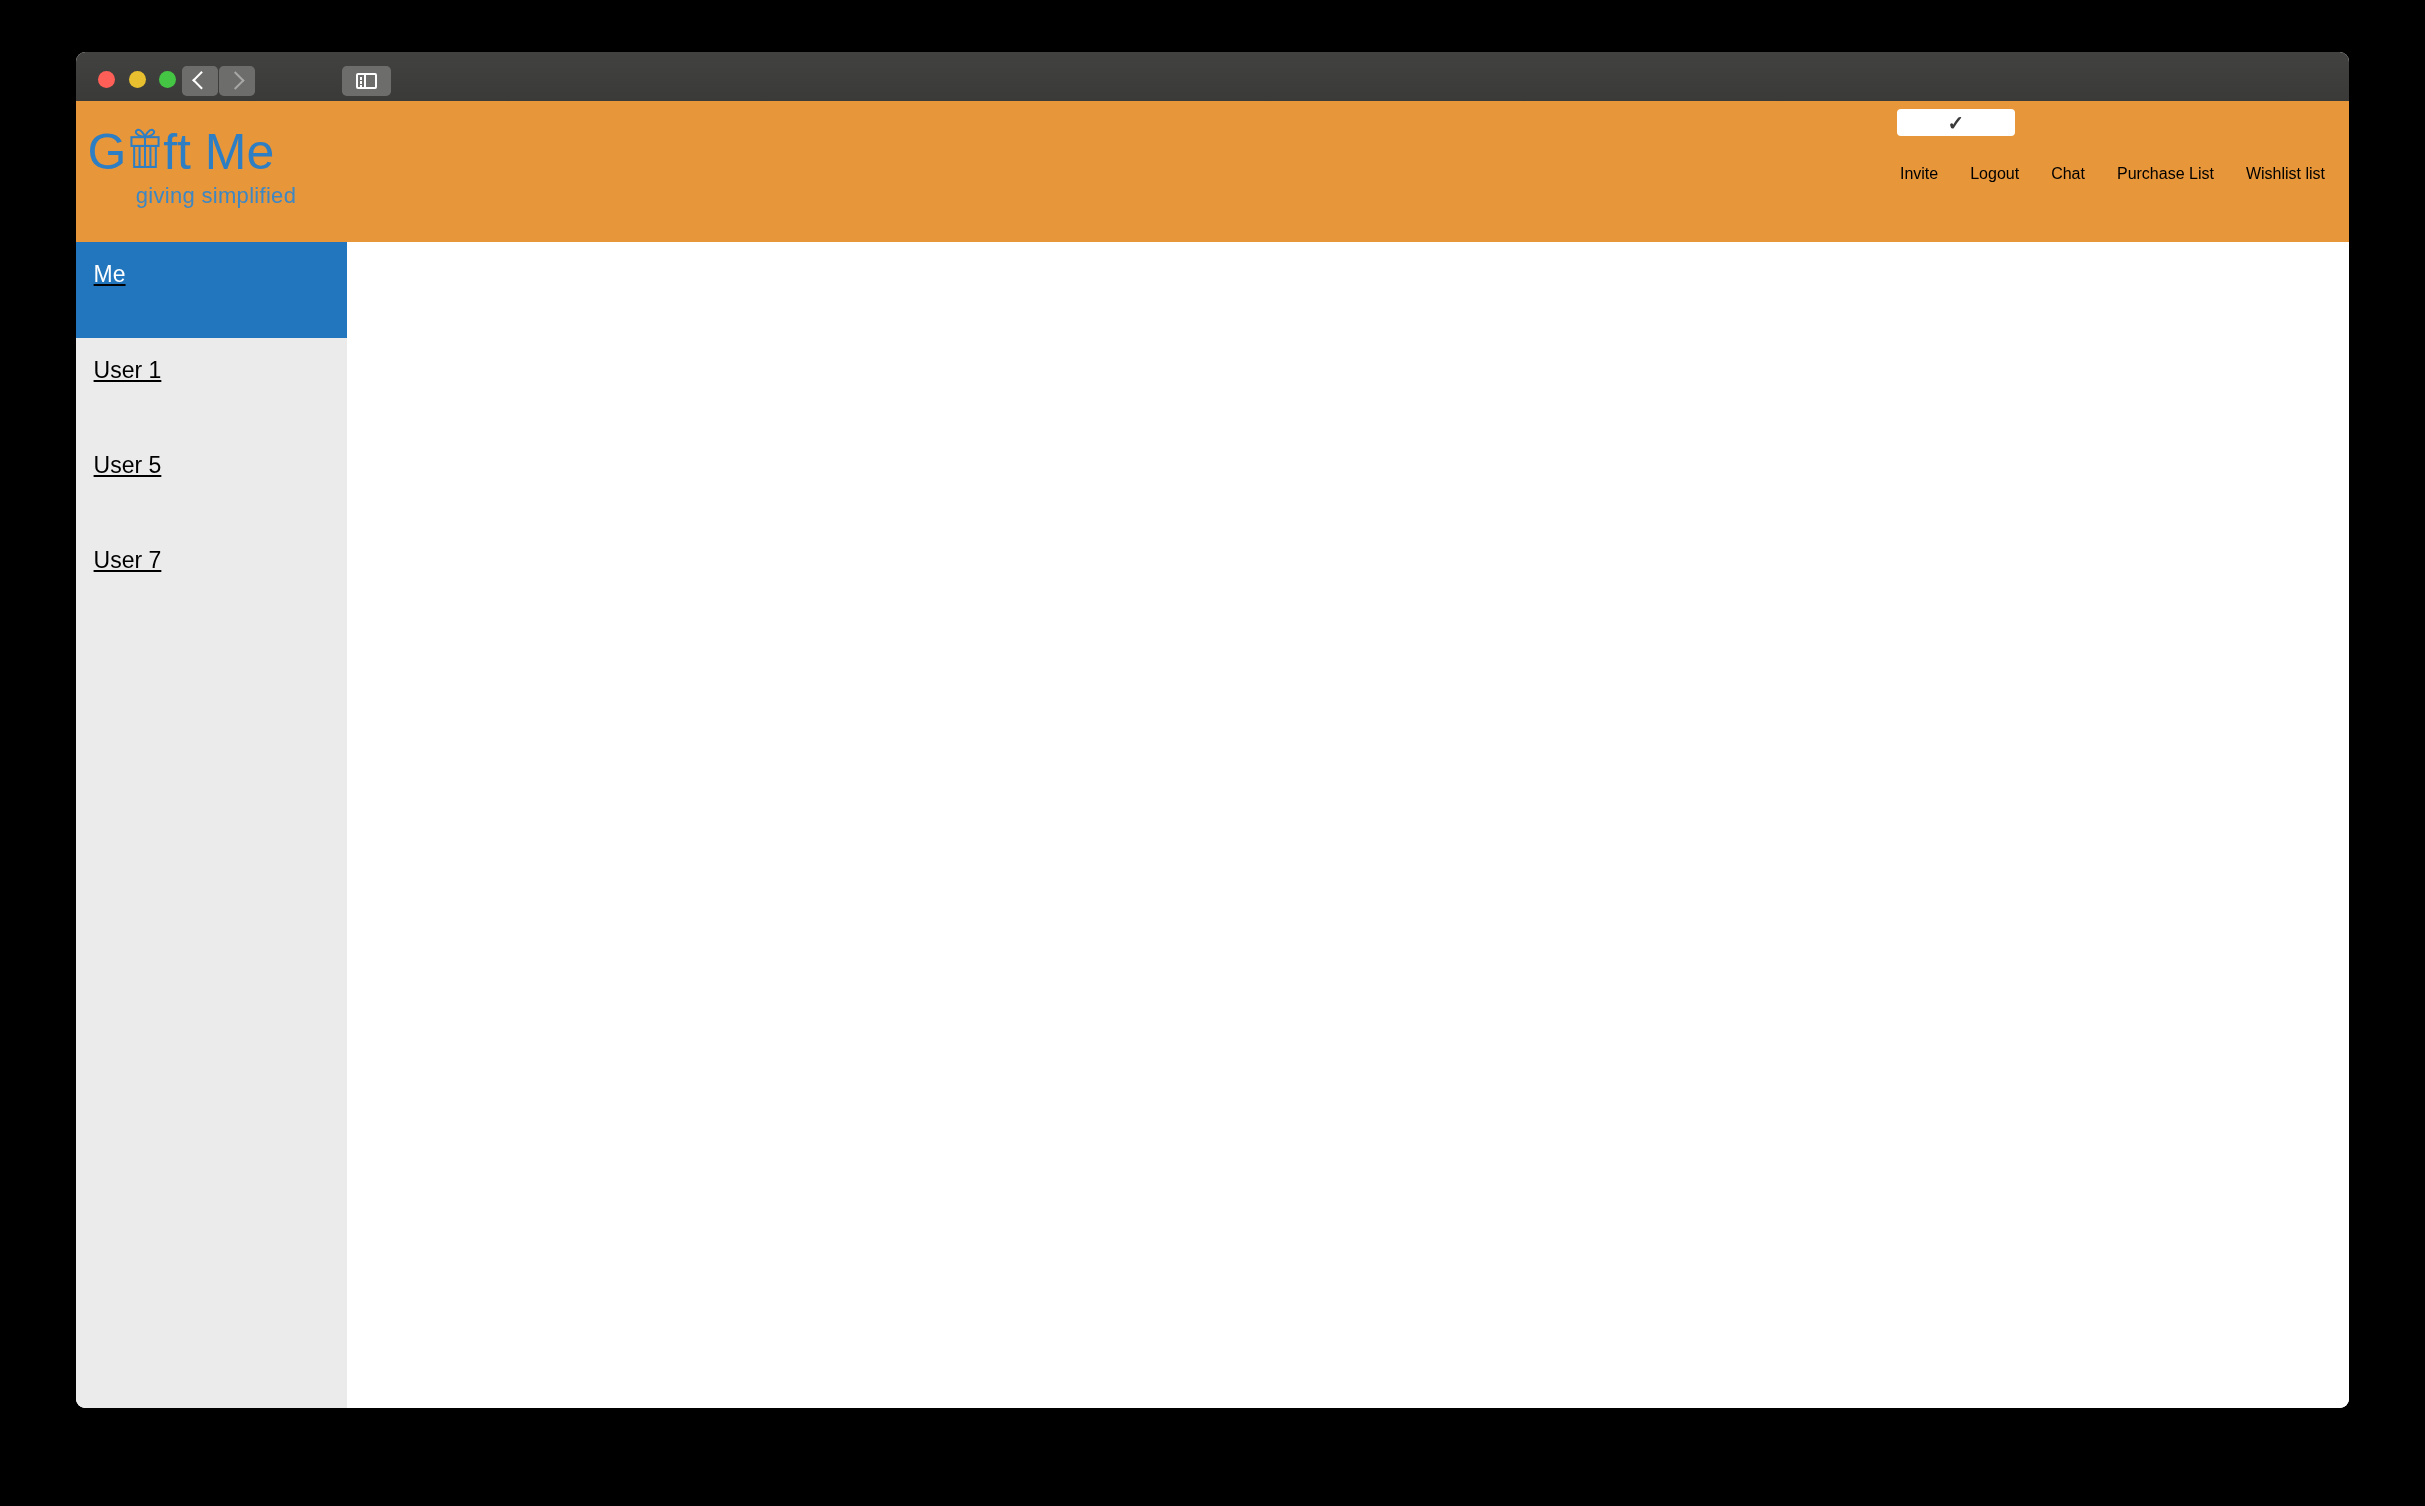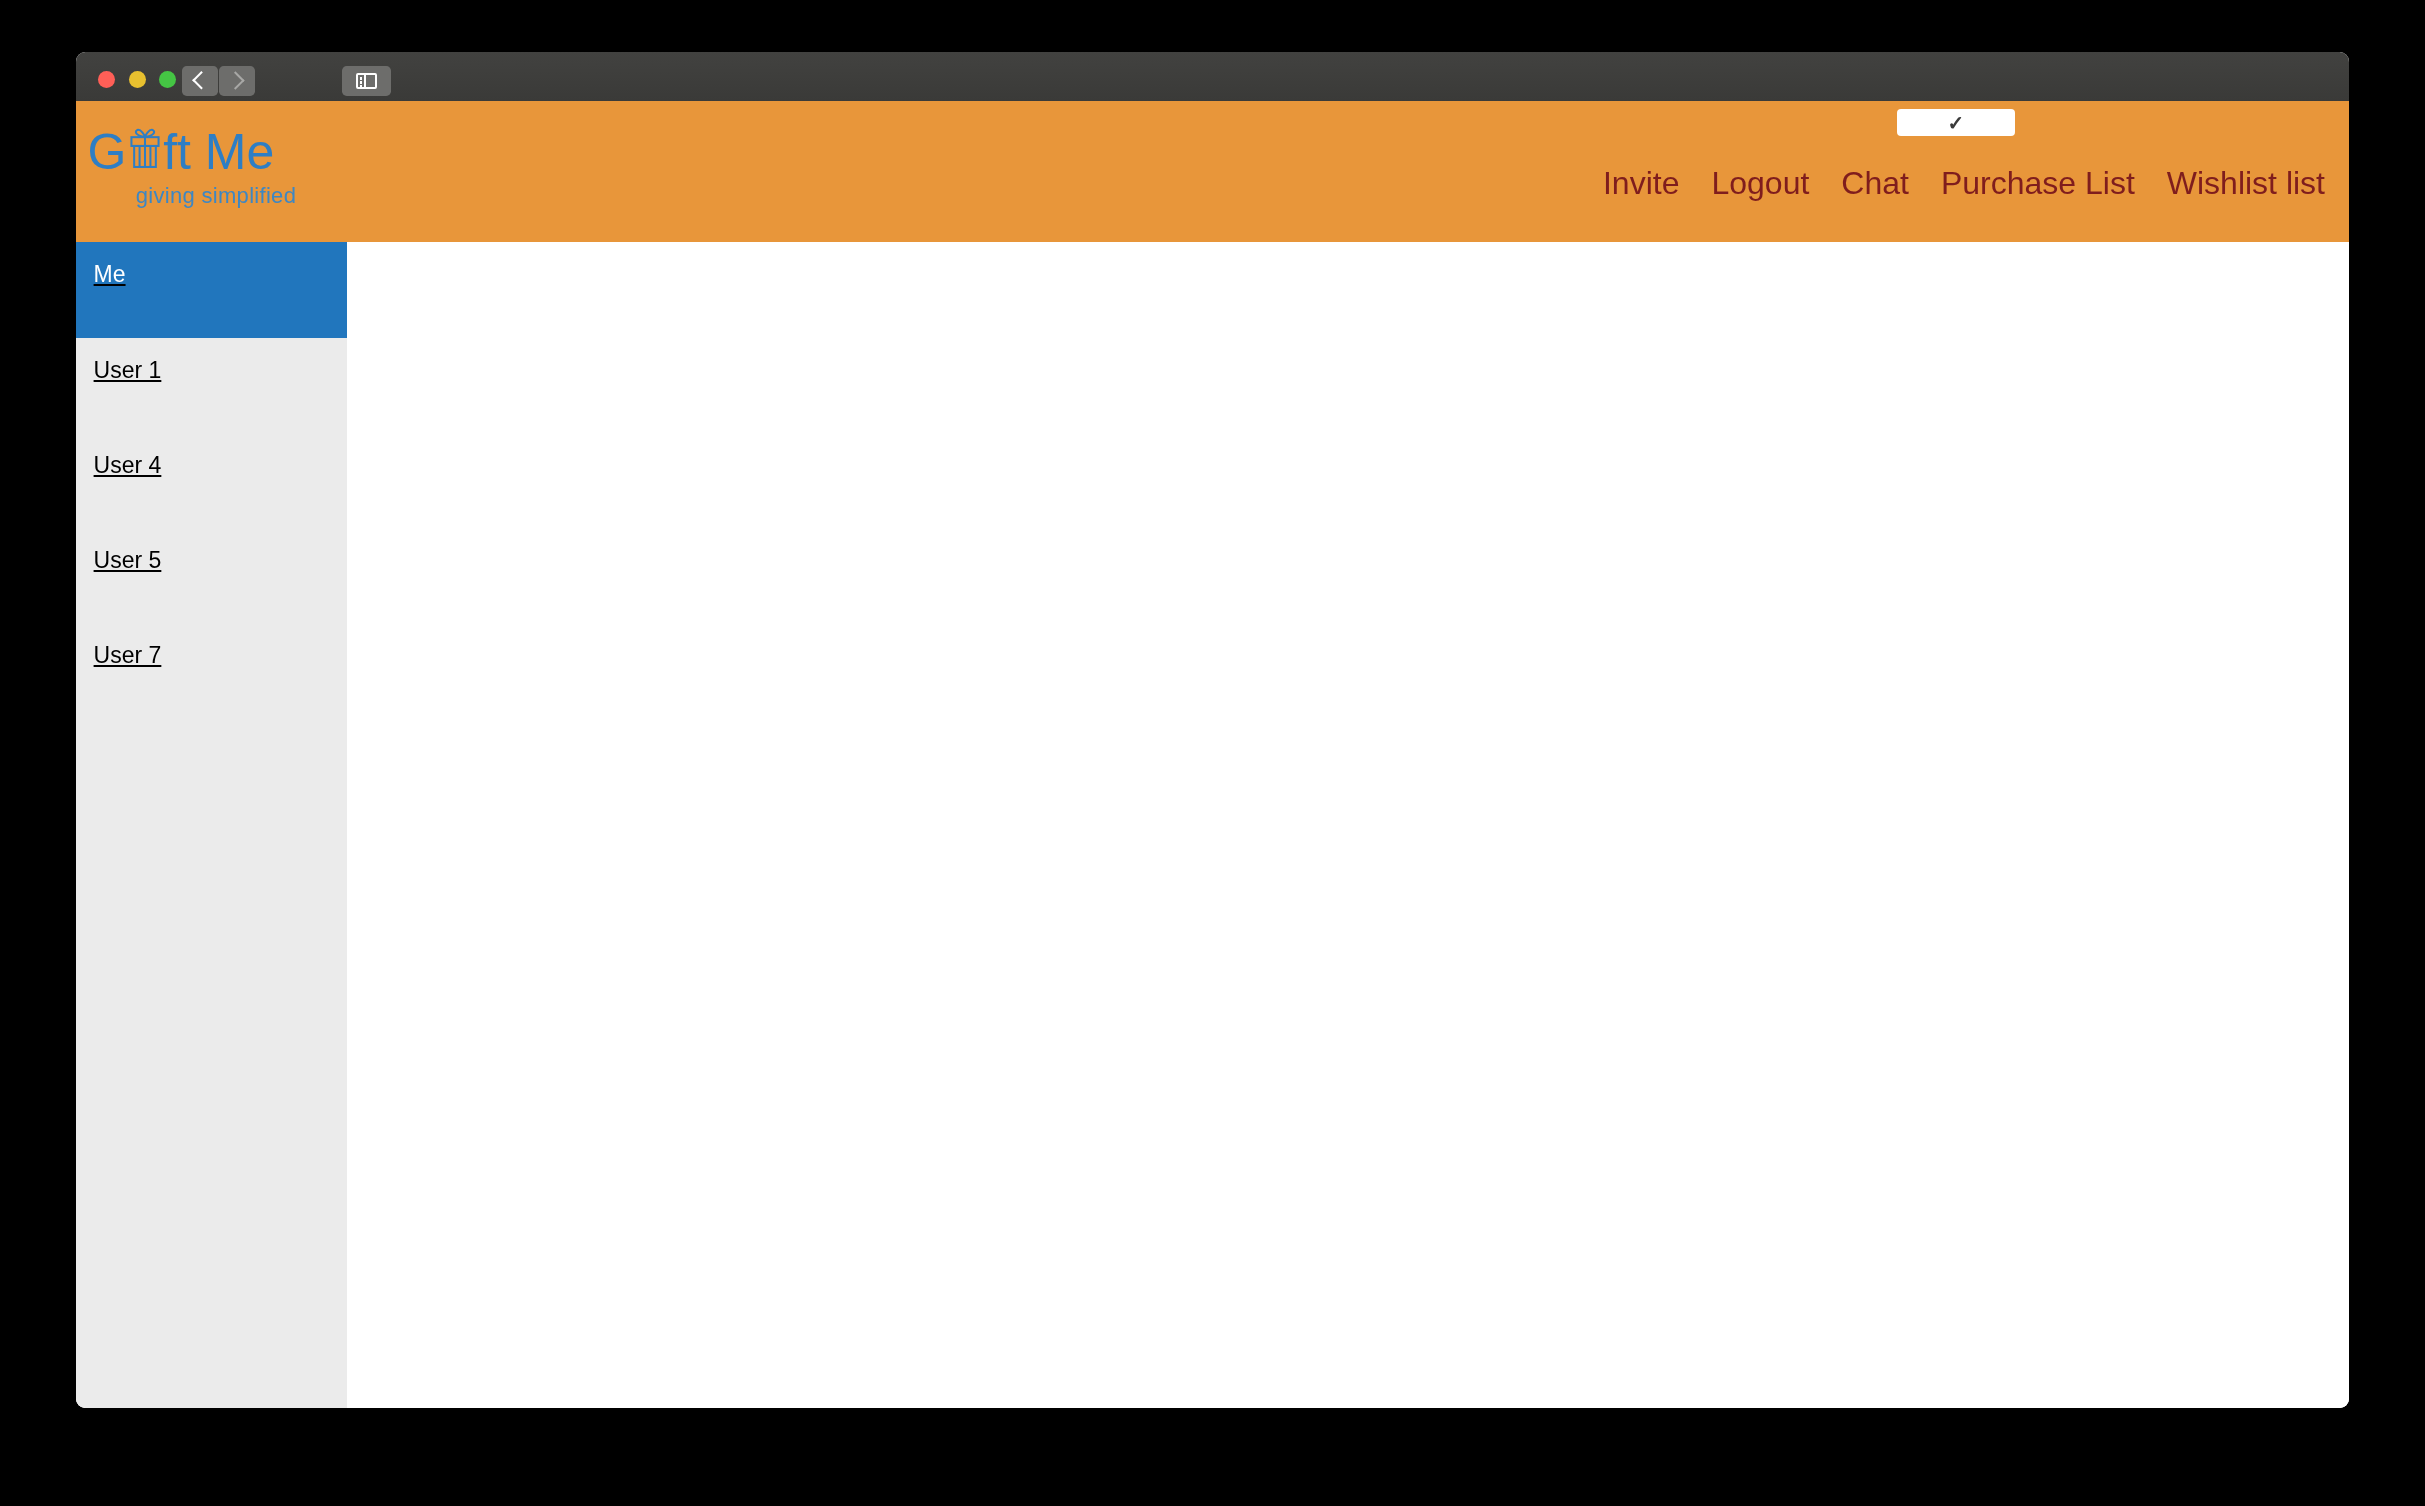--- a/index.html
+++ b/index.html
@@ -206,22 +206,22 @@
   
   #main-nav {
     position: absolute;
     right: 24px;
     top: 64px;
     display: flex;
     align-items: center;
     gap: 32px;
   }
   .nav-link {
-    color: #7f1d1d;
-    font-size: 32px;
+    color: #000000;
+    font-size: 16px;
     font-weight: 400;
     white-space: nowrap;
     cursor: pointer;
   }
 
   
   #user-sidebar {
     position: absolute;
     left: 0;
     top: 141px;
@@ -348,23 +348,20 @@
     </div>
 
     <aside id="user-sidebar">
       <div class="user-item active">
         <span>Me</span>
       </div>
       <div class="user-item">
         <span>User 1</span>
       </div>
       <div class="user-item">
-        <span>User 4</span>
-      </div>
-      <div class="user-item">
         <span>User 5</span>
       </div>
       <div class="user-item">
         <span>User 7</span>
       </div>
     </aside>
 
     <div id="chat-area"></div>
 
     <div id="send-check-box">✓</div>

